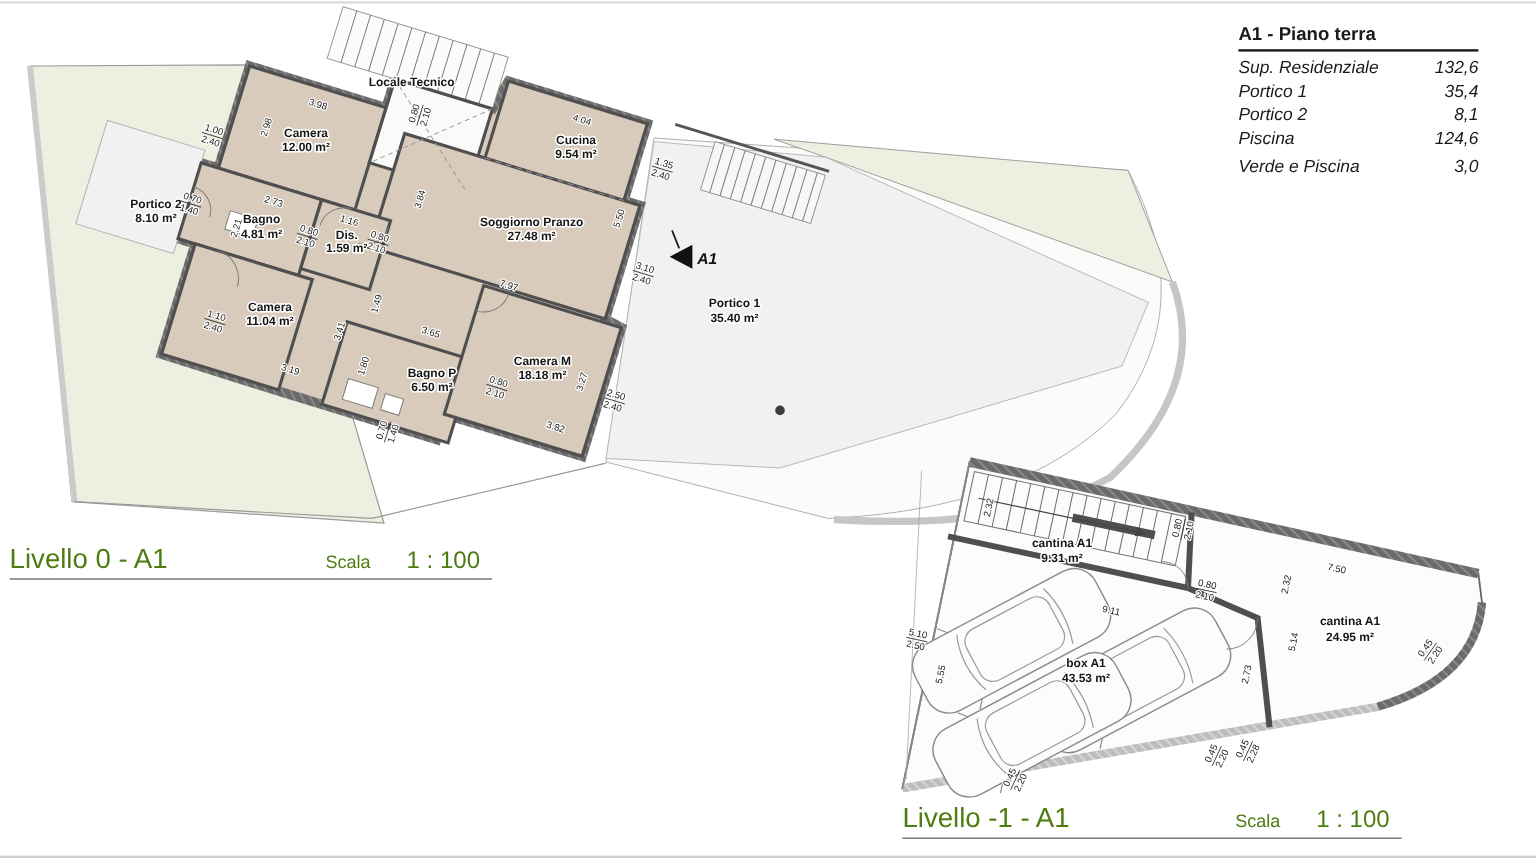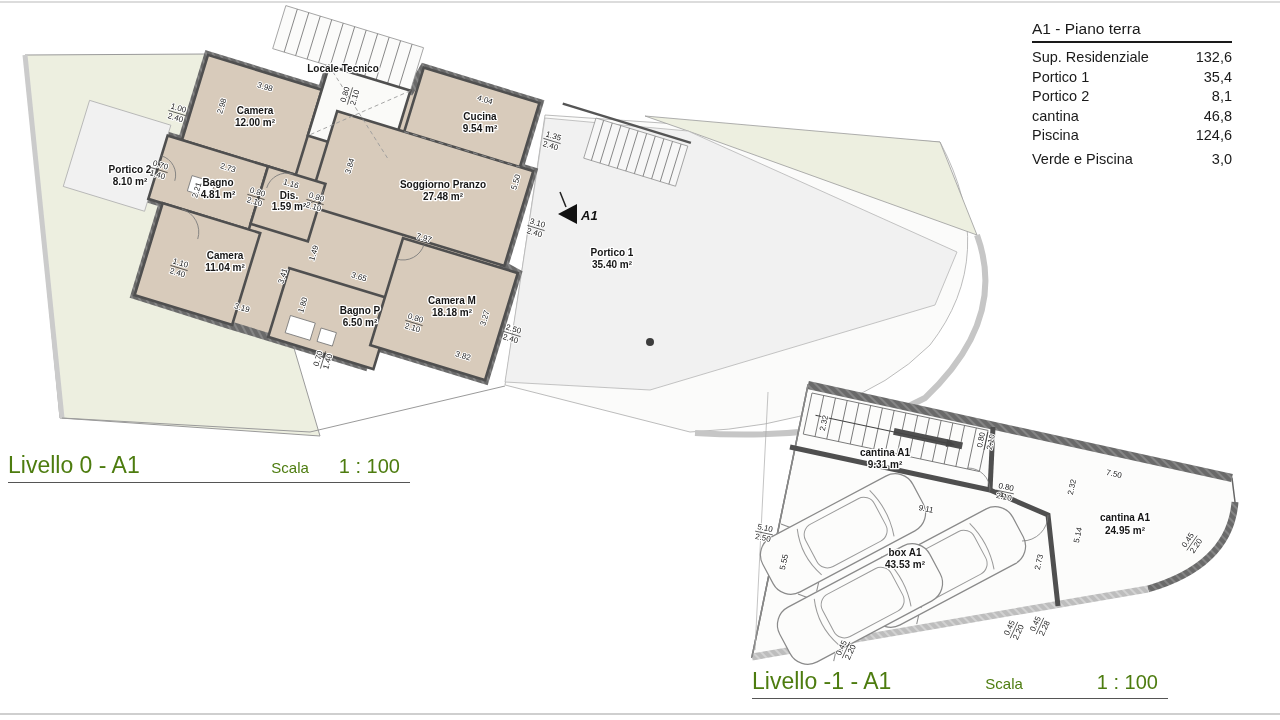--- a/index.html
+++ b/index.html
@@ -8,32 +8,32 @@
   .stage svg{position:absolute;left:0;top:0;}
   
   text{font-family:"Liberation Sans",sans-serif;}
   .rl text{font-size:10px;font-weight:bold;fill:#161616;text-anchor:middle;
            paint-order:stroke;stroke:#ffffff;stroke-width:2.6px;stroke-linejoin:round;}
   .dim text{font-size:8px;fill:#222;text-anchor:middle;
             paint-order:stroke;stroke:#ffffff;stroke-width:2px;stroke-linejoin:round;}
   .marker-text{font-size:13px;font-weight:bold;font-style:italic;fill:#111;}
   
   .legend{position:absolute;left:1032px;top:20px;width:200px;color:#1a1a1a;}
-  .legend .legend-title{font-size:15.5px;font-weight:normal;border-bottom:2px solid #1a1a1a;
+  .legend .legend-title{font-size:15.5px;font-weight:bold;border-bottom:2px solid #1a1a1a;
                         padding-bottom:3px;margin-bottom:5px;}
-  .legend .legend-row{display:flex;justify-content:space-between;font-size:14.5px;line-height:19.5px;}
+  .legend .legend-row{display:flex;justify-content:space-between;font-size:14.5px;line-height:19.5px;font-style:italic;}
   .legend .legend-row.last{margin-top:4px;align-items:flex-end;}
   
   .plan-title{position:absolute;display:flex;align-items:baseline;border-bottom:1.5px solid #555;
               padding-bottom:3px;color:#4d7c0f;}
   .plan-title .t{font-size:23px;}
   .plan-title .scala{margin-left:auto;font-size:15px;}
   .plan-title .sval{font-size:20px;margin-left:30px;margin-right:10px;}
   #title0{left:8px;top:452px;width:402px;}
-  #title1{left:752px;top:668px;width:416px;gap:44px;}
+  #title1{left:752px;top:668px;width:416px;}
   .hairline{position:absolute;left:0;right:0;background:#dcdcdc;}
 </style>
 </head>
 <body>
 
 <div class="stage">
 
 <svg width="1280" height="720" viewBox="0 0 1280 720">
   <defs>
     <pattern id="wallhatch" width="6" height="6" patternUnits="userSpaceOnUse" patternTransform="rotate(45)">
@@ -427,24 +427,20 @@
       </div>
   <div class="legend-row">
         <span>Portico 1</span>
         <span>35,4</span>
       </div>
   <div class="legend-row">
         <span>Portico 2</span>
         <span>8,1</span>
       </div>
   <div class="legend-row">
-        <span>cantina</span>
-        <span>46,8</span>
-      </div>
-  <div class="legend-row">
         <span>Piscina</span>
         <span>124,6</span>
       </div>
   <div class="legend-row last">
         <span>Verde e Piscina</span>
         <span>3,0</span>
       </div>
 </div>
 
 <div class="plan-title" id="title0">

